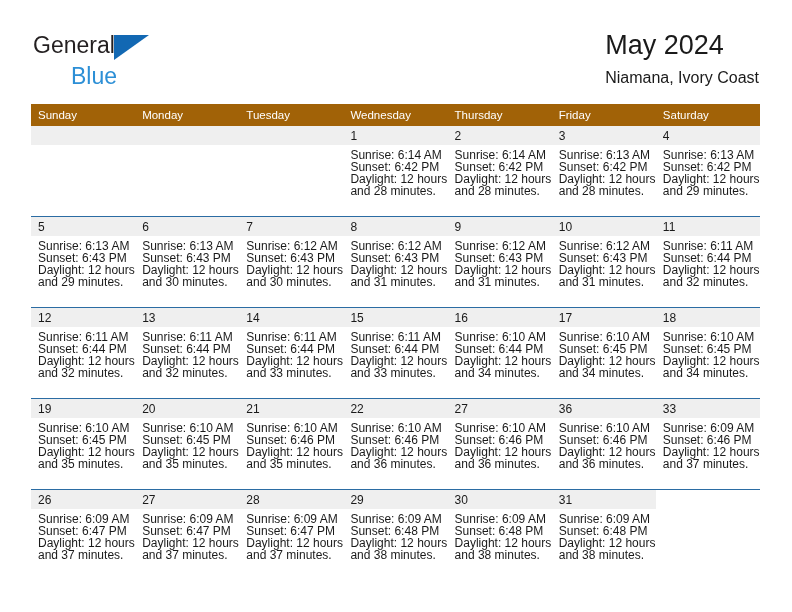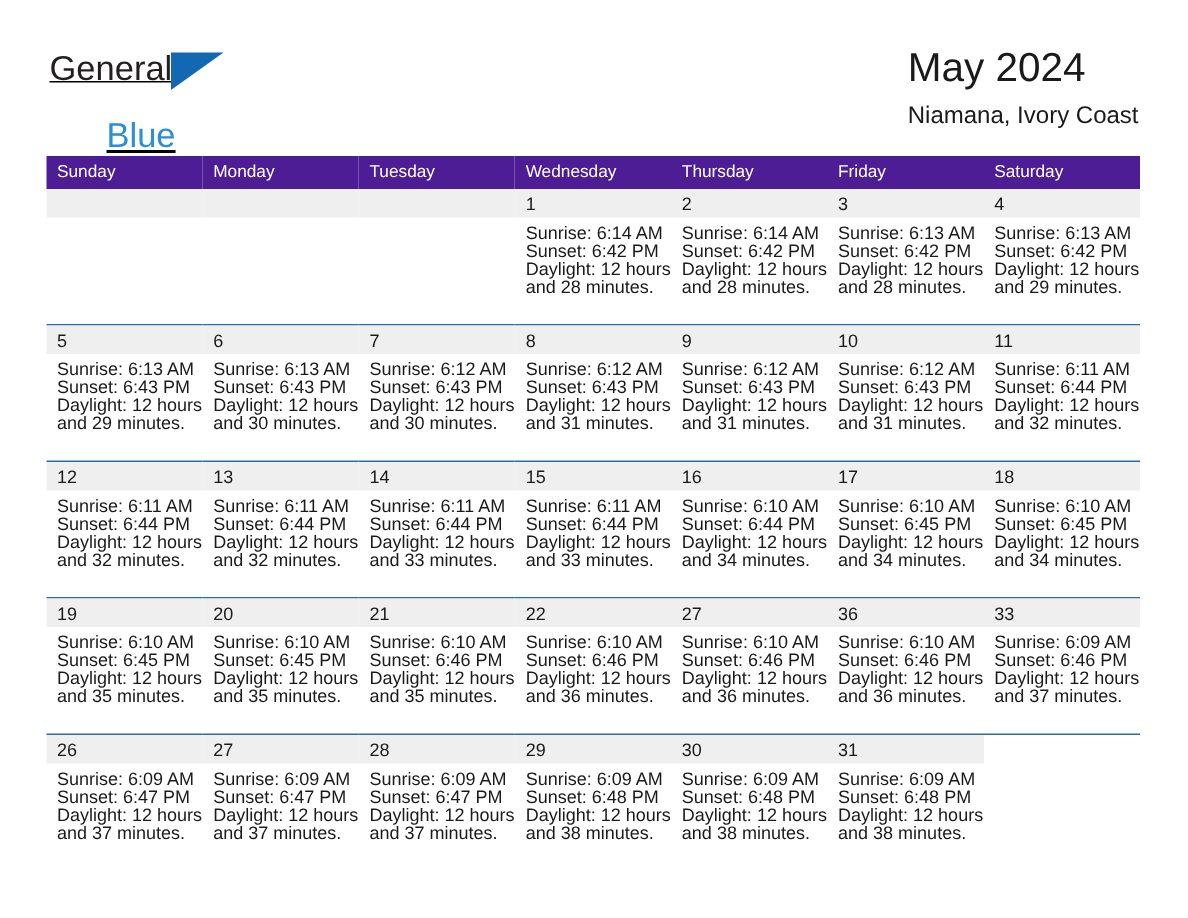--- a/index.html
+++ b/index.html
@@ -31,21 +31,20 @@
     right: 33px;
     height: 70px;
   }
 
   .brand {
     position: absolute;
     left: 0;
     top: 4px;
     width: 200px;
     height: 58px;
-    text-decoration: underline;
   }
   .brand-row1 {
     position: relative;
     height: 26px;
     line-height: 26px;
   }
   .brand-general {
     font-size: 23px;
     color: #231f20;
     letter-spacing: 0px;
@@ -53,21 +52,21 @@
   .brand-tri {
     display: inline-block;
     width: 0;
     height: 0;
     border-left: 35px solid #1268b3;
     border-bottom: 25px solid transparent;
     vertical-align: -7px;
     margin-left: -1px;
   }
   .brand-row2 {
-    margin-top: 19px;
+    margin-top: 5px;
     margin-left: 38px;
     font-size: 23px;
     color: #2c8fd6;
     line-height: 26px;
   }
 
   .title-block {
     position: absolute;
     right: 0;
     top: 0;
@@ -94,21 +93,21 @@
     position: absolute;
     left: 31px;
     top: 104px;
     width: 729px;
     border-collapse: collapse;
     table-layout: fixed;
   }
   .calendar col { width: 104.14px; }
 
   thead th {
-    background: #4c1d95;
+    background: #a16207;
     color: #ffffff;
     font-size: 11.5px;
     font-weight: normal;
     text-align: left;
     padding: 5px 0 5px 7px;
     height: 11px;
     vertical-align: middle;
     border: none;
   }
 

